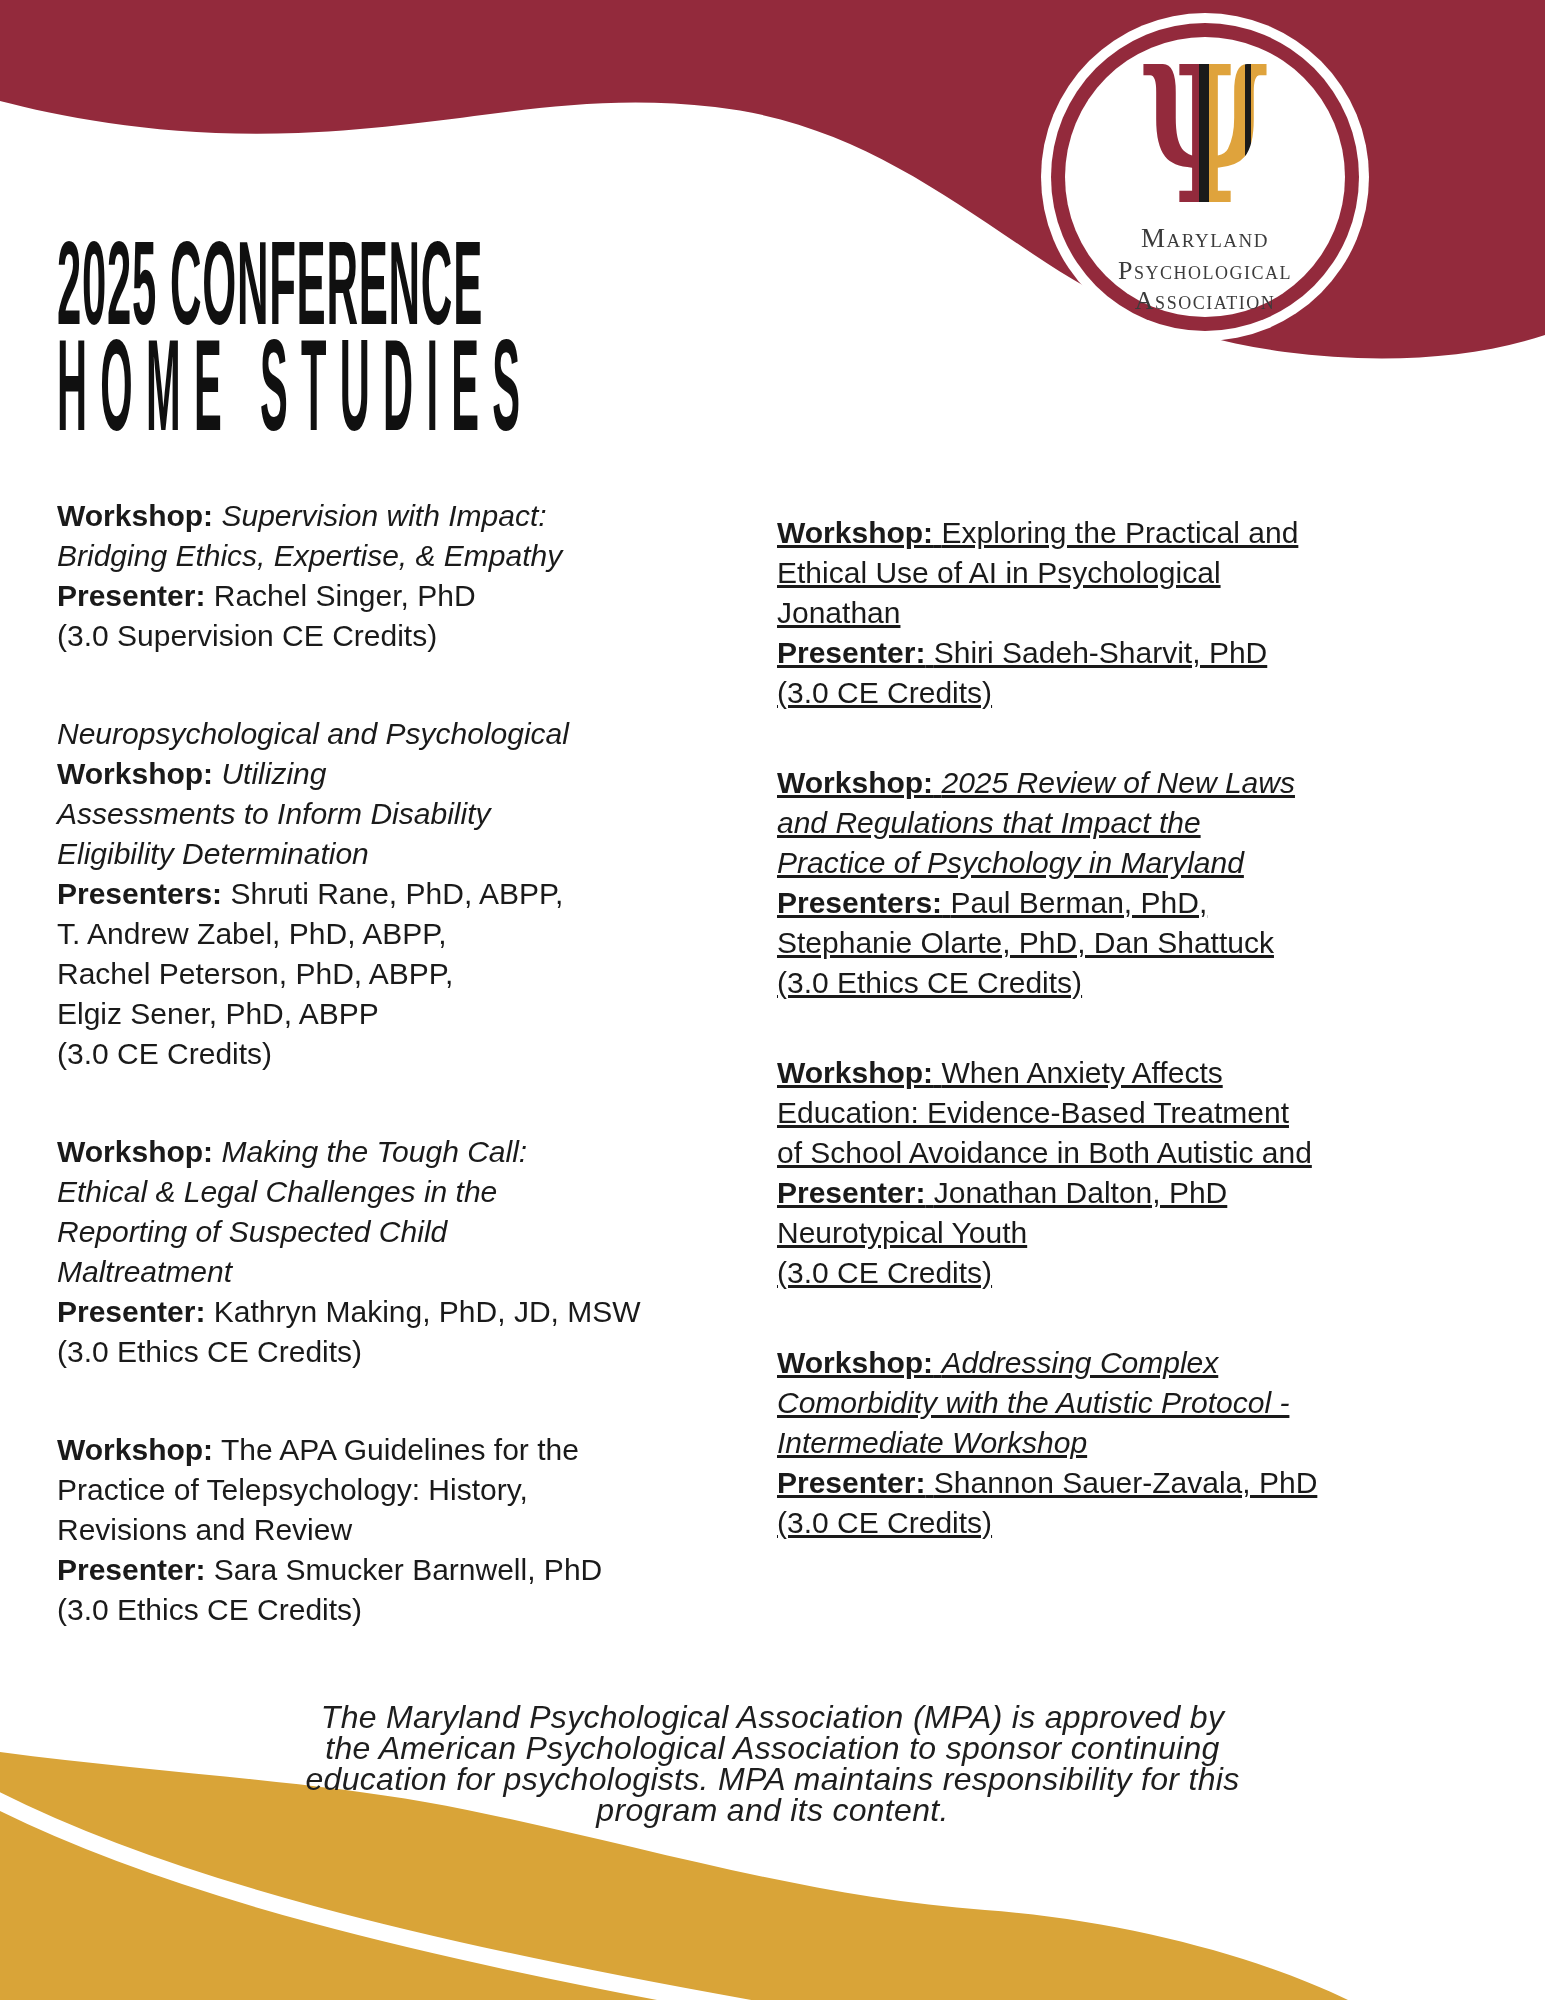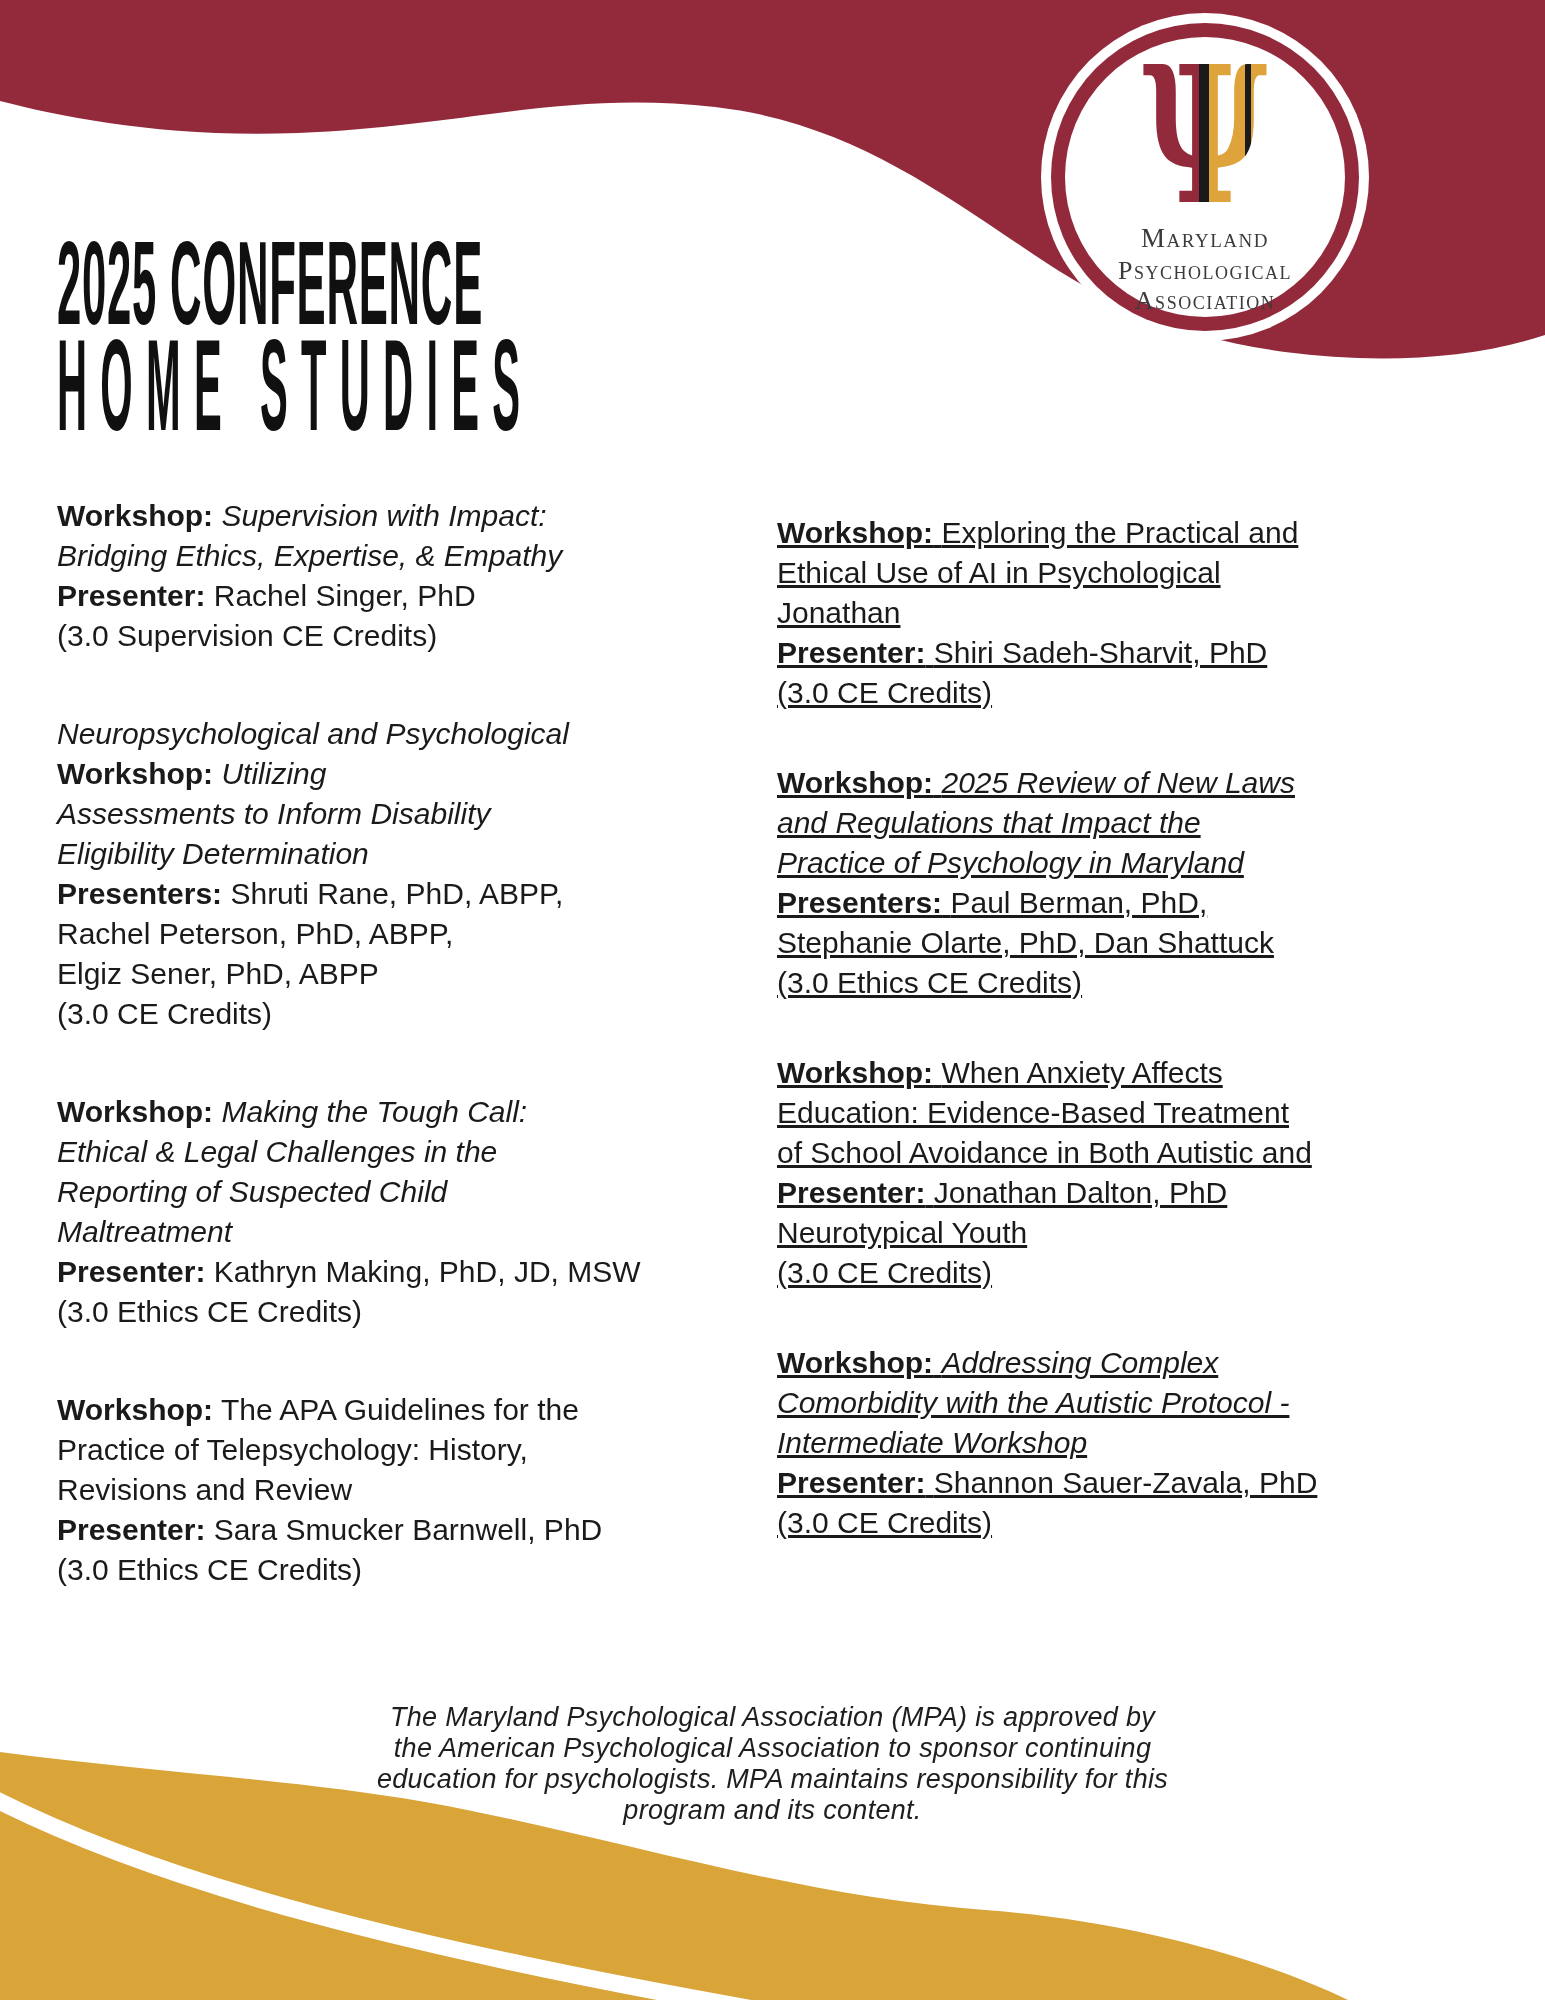--- a/index.html
+++ b/index.html
@@ -26,21 +26,21 @@
   .col-left{left:57px;top:496px;width:680px;}
   .col-right{left:777px;top:513px;width:740px;}
   .workshop{margin-bottom:58px;}
   .col-right .workshop{margin-bottom:50px;text-decoration:underline;}
   .wline{white-space:nowrap;}
   .lbl{font-weight:700;}
   .it{font-style:italic;}
 
   .footer{
     position:absolute;left:0;right:0;top:1702px;text-align:center;
-    font-style:italic;font-size:27px;line-height:31px;color:#1e1e1e;letter-spacing:0.3px;
+    font-style:italic;font-size:32px;line-height:31px;color:#1e1e1e;letter-spacing:0.3px;
   }
 </style>
 </head>
 <body>
 
 <div class="page">
 
   <svg class="deco top-wave" width="1545" height="400" viewBox="0 0 1545 400">
     <path fill="#932A3C" d="M0,0 H1545 V335 C1470,360 1375,364 1285,352 C1175,337 1105,303 1030,252 C935,188 845,122 715,107 C565,90 468,126 298,133 C168,138 66,118 0,101 Z"></path>
   </svg>
@@ -89,20 +89,21 @@
       <div class="wline"><span class="lbl">Presenter:</span> <span>Rachel Singer, PhD</span></div>
       <div class="wline">(3.0 Supervision CE Credits)</div>
     </div>
 
     <div class="workshop">
       <div class="wline it">Neuropsychological and Psychological</div>
       <div class="wline"><span class="lbl">Workshop:</span> <span class="it">Utilizing</span></div>
       <div class="wline it">Assessments to Inform Disability</div>
       <div class="wline it">Eligibility Determination</div>
       <div class="wline"><span class="lbl">Presenters:</span> <span>Shruti Rane, PhD, ABPP,</span></div>
+      <div class="wline">T. Andrew Zabel, PhD, ABPP,</div>
       <div class="wline">Rachel Peterson, PhD, ABPP,</div>
       <div class="wline">Elgiz Sener, PhD, ABPP</div>
       <div class="wline">(3.0 CE Credits)</div>
     </div>
 
     <div class="workshop">
       <div class="wline"><span class="lbl">Workshop:</span> <span class="it">Making the Tough Call:</span></div>
       <div class="wline it">Ethical &amp; Legal Challenges in the</div>
       <div class="wline it">Reporting of Suspected Child</div>
       <div class="wline it">Maltreatment</div>

